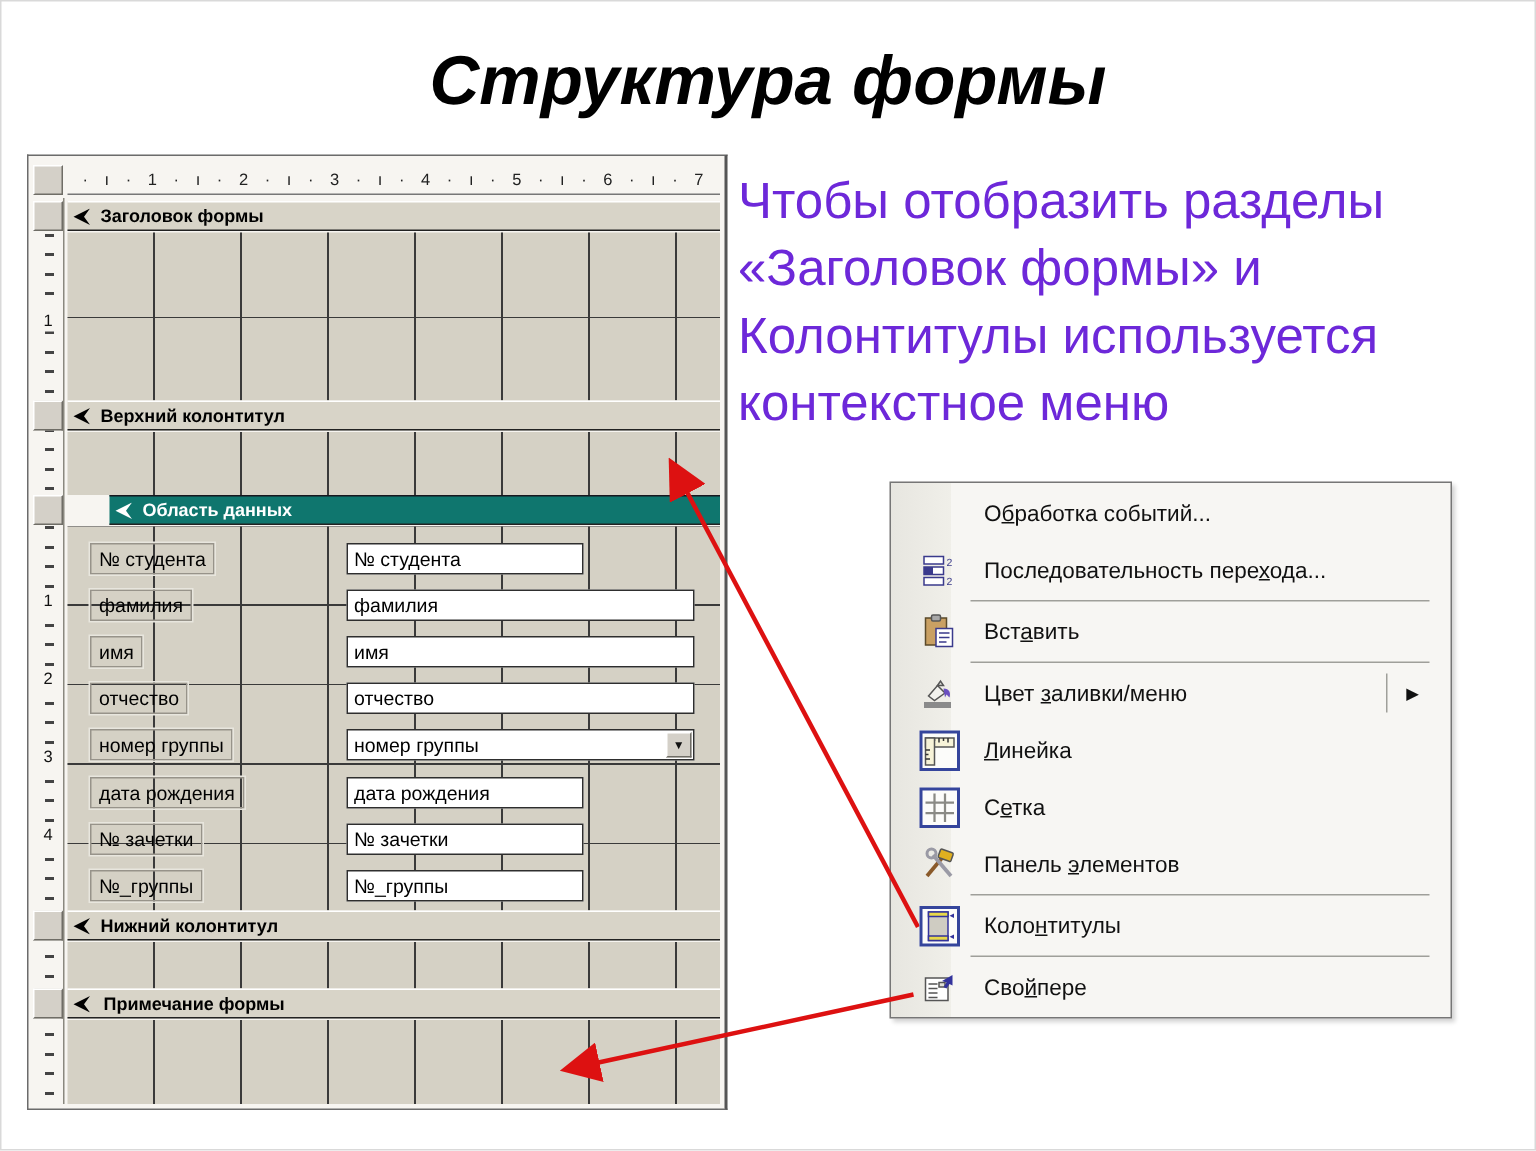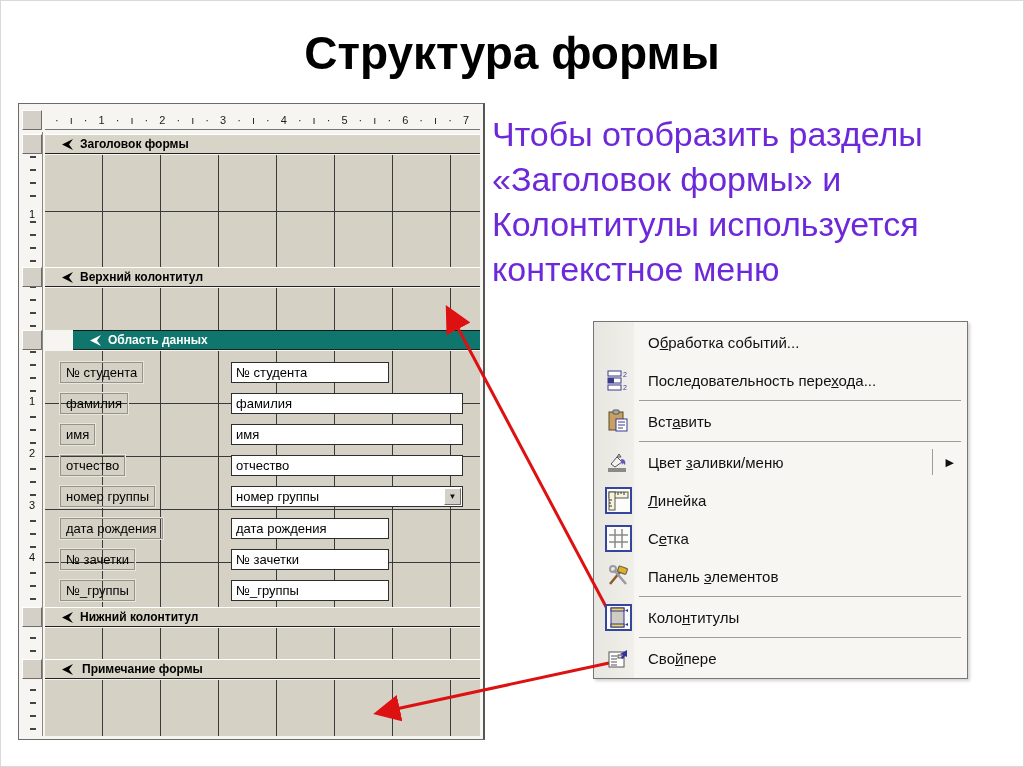--- a/index.html
+++ b/index.html
@@ -4,21 +4,21 @@
 <style>
   html,body{margin:0;padding:0;}
   body{
     width:1024px;height:767px;position:relative;overflow:hidden;
     background:#ffffff;font-family:"Liberation Sans", sans-serif;
     outline:1px solid #d9d9d9;outline-offset:-1px;
   }
   
   .title{
     position:absolute;left:0;top:26px;width:1024px;text-align:center;
-    font-size:46px;font-weight:bold;color:#000;letter-spacing:0px;
+    font-size:46px;font-weight:bold;color:#000;letter-spacing:0px;font-style:italic;
   }
   .body-text{
     position:absolute;left:492px;top:112px;width:532px;
     font-size:34px;color:#6d28d9;line-height:45px;white-space:pre-line;
   }
   
   .designer{
     position:absolute;left:18px;top:103px;width:467px;height:637px;
     background:#f7f5f1;border:1px solid #6b6b6b;border-right:2px solid #555;
     box-sizing:border-box;
@@ -39,21 +39,21 @@
     background-size:6px 100%;background-position:8px 0;background-repeat:no-repeat;
     border-right:1px solid #8a887f;
   }
   .vnum{
     position:absolute;left:3px;width:20px;text-align:center;font-size:11px;color:#111;
     background:#f7f5f1;line-height:13px;
   }
   .secbar{
     position:absolute;left:26px;right:3px;height:20px;background:#d8d4c8;
     border-top:1px solid #ffffff;border-bottom:1px solid #222;box-sizing:border-box;
-    display:flex;align-items:center;gap:6px;padding-left:16px;
+    display:flex;align-items:center;gap:6px;padding-left:3px;
     font-size:12px;font-weight:bold;color:#000;
   }
   .secbar.dark{background:#0f766e;color:#fff;border-top-color:#17171f;margin-left:28px;}
   .grid{
     position:absolute;left:26px;right:3px;background-color:#d5d1c5;
   }
   .grid.v{
     background-image:repeating-linear-gradient(to right,transparent 0 57px,#3a3a3a 57px 58px);
   }
   .grid.v.h56{
@@ -82,21 +82,21 @@
   .combo-btn{
     position:absolute;right:1px;top:1px;width:17px;height:17px;background:#d4d0c8;
     border:1px solid;border-color:#ffffff #6f6d66 #6f6d66 #ffffff;box-sizing:border-box;
     font-size:8px;color:#111;text-align:center;line-height:15px;
   }
   .sec-arrow{display:inline-block;width:13px;height:11px;flex:0 0 13px;}
   
   .menu{
     position:absolute;left:593px;top:321px;width:375px;
     background:#f7f6f3;border:1px solid #767676;box-sizing:border-box;
-    box-shadow:2px 2px 3px rgba(0,0,0,0.18);padding:1px 4px;
+    box-shadow:2px 2px 3px rgba(0,0,0,0.18);padding:1px 12px;
   }
   .menu::before{
     content:"";position:absolute;left:0;top:0;bottom:0;width:40px;
     background:linear-gradient(to right,#e7e6e0,#f0efe9);
   }
   .mi{
     position:relative;display:flex;align-items:center;height:38px;cursor:default;
   }
   .mi .ic{
     width:40px;flex:0 0 40px;display:flex;align-items:center;justify-content:center;

